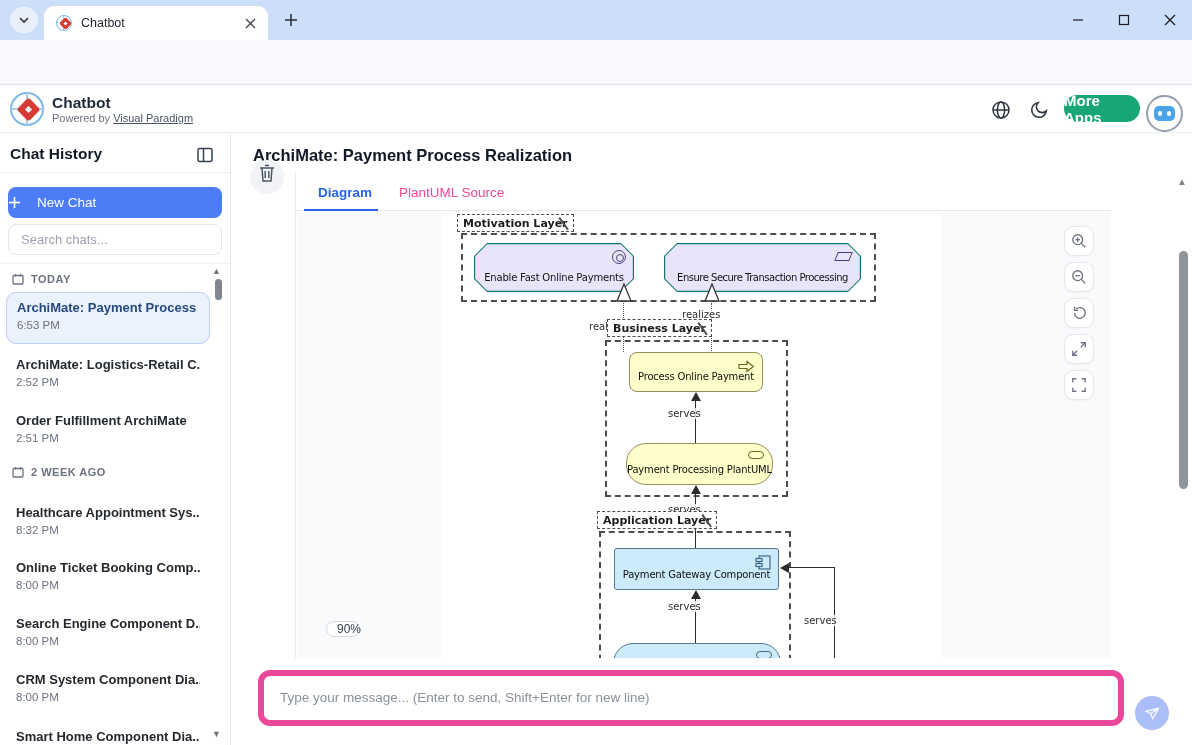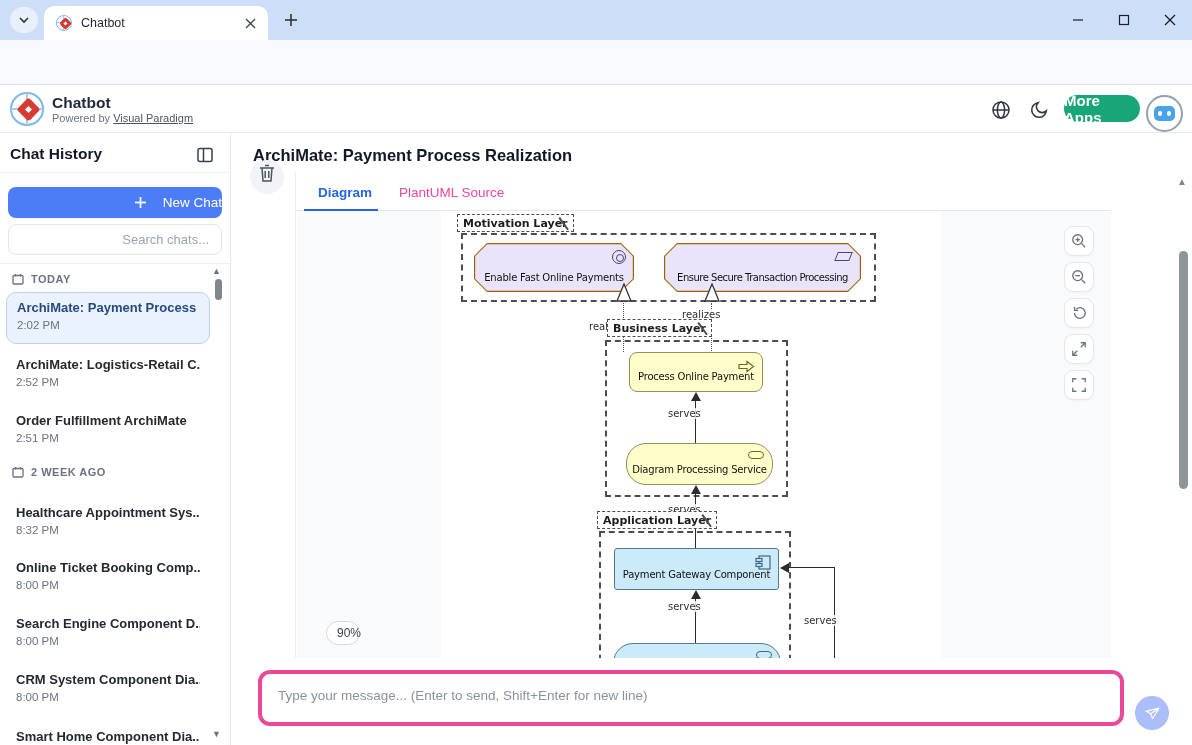--- a/index.html
+++ b/index.html
@@ -52,22 +52,22 @@
   .robot { position:absolute; left:1146px; top:95px; width:37px; height:37px; border-radius:50%; border:2px solid #97a1ad; background:#fff; }
   .robot .face { position:absolute; left:6px; top:9px; width:21px; height:15px; background:#4aa3e8; border-radius:5px; }
   .robot .face::before, .robot .face::after { content:""; position:absolute; top:5px; width:4px; height:5px; border-radius:2px; background:#fff; }
   .robot .face::before { left:4px; } .robot .face::after { right:4px; }
 
   
   .sidebar { position:absolute; left:0; top:134px; width:231px; height:611px; background:#fff; border-right:1px solid #e5e7eb; }
   .sb-title { position:absolute; left:10px; top:11px; font-size:15.5px; font-weight:bold; color:#111827; }
   .sb-toggle { position:absolute; left:196px; top:12px; width:18px; height:18px; color:#374151; }
   .sb-div1 { position:absolute; left:0; top:38px; width:100%; height:1px; background:#eef0f3; }
-  .newchat { position:absolute; left:8px; top:53px; width:214px; height:31px; border-radius:8px; background:#4d7cf7; color:#fff; display:flex; align-items:center; justify-content:flex-end; gap:16px; font-size:13.5px; }
-  .searchbox { position:absolute; left:8px; top:90px; width:214px; height:31px; border-radius:8px; border:1px solid #e3e6ea; font-size:13px; color:#374151; padding:0 12px; outline:none; font-family:"Liberation Sans", sans-serif;text-align:right; }
+  .newchat { position:absolute; left:8px; top:53px; width:214px; height:31px; border-radius:8px; background:#4d7cf7; color:#fff; display:flex; align-items:center; justify-content:flex-start; gap:16px; font-size:13.5px; }
+  .searchbox { position:absolute; left:8px; top:90px; width:214px; height:31px; border-radius:8px; border:1px solid #e3e6ea; font-size:13px; color:#374151; padding:0 12px; outline:none; font-family:"Liberation Sans", sans-serif; }
   .searchbox::placeholder { color:#9ca3af; }
   .sb-div2 { position:absolute; left:0; top:129px; width:100%; height:1px; background:#eef0f3; }
   .sec-hdr { position:absolute; left:12px; display:flex; align-items:center; gap:7px; color:#6b7280; font-size:11px; font-weight:bold; letter-spacing:.5px; }
   .chat-item { position:absolute; left:6px; width:204px; height:52px; border-radius:10px; padding:7px 10px; }
   .chat-item.sel { background:#eaf2fd; border:1px solid #bcd1f6; }
   .ci-title { font-size:13px; font-weight:600; color:#24292f; white-space:nowrap; overflow:hidden; }
   .chat-item.sel .ci-title { color:#27497f; }
   .ci-time { font-size:11.5px; color:#6b7280; margin-top:4px; }
   .sb-scroll-up { position:absolute; left:212px; top:132px; font-size:9px; color:#6d747c; }
   .sb-thumb { position:absolute; left:215px; top:145px; width:7px; height:21px; border-radius:4px; background:#7f868e; }
@@ -78,38 +78,38 @@
   .trashbtn { position:absolute; left:250px; top:160px; width:34px; height:34px; border-radius:50%; background:#f1f3f6; overflow:hidden; color:#4b5563; }
   .trashbtn svg { position:absolute; left:9px; top:4px; }
   .panel { position:absolute; left:295px; top:172px; width:815px; height:486px; border-left:1px solid #e9ecef; background:#fff; }
   .tabsrow { position:absolute; left:0; top:0; width:815px; height:39px; border-bottom:1px solid #e5e7eb; background:#fff; }
   .dtab { position:absolute; top:13px; font-size:13.5px; }
   .dtab.active { color:#2563eb; font-weight:bold; }
   .dtab.idle { color:#ec4899; }
   .tab-underline { position:absolute; left:8px; top:37px; width:74px; height:2px; background:#2563eb; }
   .dg-area { position:absolute; left:1px; top:39px; width:814px; height:447px; background:#f8fafc; }
   .canvas { position:absolute; left:144px; top:0; width:500px; height:447px; background:#fff; overflow:hidden; font-family:"DejaVu Sans", sans-serif; }
-  .zoombadge { position:absolute; left:29px; top:410px; width:34px; height:24px; background:#fff; border:1px solid #d5d9e0; border-radius:12px; font-size:12px; color:#374151; display:flex; align-items:center; justify-content:center;padding-left:12px; }
+  .zoombadge { position:absolute; left:29px; top:410px; width:34px; height:16px; background:#fff; border:1px solid #d5d9e0; border-radius:12px; font-size:12px; color:#374151; display:flex; align-items:center; justify-content:center;padding-left:12px; }
   .zbtn { position:absolute; left:767px; width:30px; height:30px; background:#fff; border:1px solid #e4e7ec; border-radius:9px; color:#6b7280; display:flex; align-items:center; justify-content:center; box-shadow:0 1px 2px rgba(0,0,0,.04); }
 
   
   .pg-up { position:absolute; left:1177px; top:176px; font-size:10px; color:#80868b; }
   .pg-thumb { position:absolute; left:1179px; top:251px; width:9px; height:238px; border-radius:5px; background:#90959b; }
 
   
-  .composer { position:absolute; left:258px; top:670px; width:866px; height:56px; border:4px solid #ec4899; border-radius:12px; background:#fff; }
+  .composer { position:absolute; left:258px; top:670px; width:866px; height:56px; border:6px solid #ec4899; border-radius:12px; background:#fff; }
   .composer textarea { width:100%; height:100%; border:none; outline:none; resize:none; border-radius:12px; padding:14px 16px; font-size:13.5px; font-family:"Liberation Sans", sans-serif; color:#374151; }
   .composer textarea::placeholder { color:#8a919c; }
   .sendbtn { position:absolute; left:1135px; top:696px; width:34px; height:34px; border-radius:50%; background:#abbef8; color:#fff; display:flex; align-items:center; justify-content:center; }
 
   
   .layer-rect { position:absolute; border:2px dashed #4d4d4d; }
   .layer-label { position:absolute; border:1.5px dashed #4d4d4d; background:#fff; font-size:11px; font-weight:bold; color:#1c1c1c; padding:2px 5px 1px 5px; white-space:nowrap; }
   .notch { position:absolute; width:15px; height:1.5px; background:#4d4d4d; transform:rotate(54deg); transform-origin:left top; }
-  .oct { position:absolute; clip-path:polygon(13px 0, calc(100% - 13px) 0, 100% 13px, 100% calc(100% - 13px), calc(100% - 13px) 100%, 13px 100%, 0 calc(100% - 13px), 0 13px); background:#a16207; }
+  .oct { position:absolute; clip-path:polygon(13px 0, calc(100% - 13px) 0, 100% 13px, 100% calc(100% - 13px), calc(100% - 13px) 100%, 13px 100%, 0 calc(100% - 13px), 0 13px); background:#0f766e; }
   .oct .fill { position:absolute; inset:1.2px; clip-path:polygon(12px 0, calc(100% - 12px) 0, 100% 12px, 100% calc(100% - 12px), calc(100% - 12px) 100%, 12px 100%, 0 calc(100% - 12px), 0 12px); background:#e9e4f9; }
   .node-label { position:absolute; left:0; right:0; bottom:9px; text-align:center; font-size:10px; letter-spacing:-.2px; color:#111; white-space:nowrap; }
   .node-label.tight { letter-spacing:-.5px; }
   .target-ic { position:absolute; right:8px; top:7px; width:14px; height:14px; border:1.5px solid #4b4379; border-radius:50%; }
   .target-ic::after { content:""; position:absolute; left:2.5px; top:2.5px; width:6px; height:6px; border:1.5px solid #4b4379; border-radius:50%; }
   .para-ic { position:absolute; right:10px; top:9px; width:15px; height:9px; border:1.4px solid #4b4379; transform:skewX(-22deg); }
   .ybox { position:absolute; background:#fffdc9; border:1.1px solid #94905c; }
   .bbox { position:absolute; background:#cbeafa; border:1.1px solid #54788c; }
   .pill-ic { position:absolute; right:8px; top:7px; width:16px; height:8px; border:1.3px solid #6e6a23; border-radius:4px; }
   .pill-ic.blue { border-color:#3f6a85; }
@@ -276,21 +276,21 @@
       <svg width="12" height="12" viewBox="0 0 12 12" fill="none" stroke="currentColor" stroke-width="1.3">
           <rect x="1" y="2.5" width="10" height="8.5" rx="1"></rect>
           <line x1="3.5" y1="1" x2="3.5" y2="3.5"></line>
           <line x1="8.5" y1="1" x2="8.5" y2="3.5"></line>
         </svg>
       <span>TODAY</span>
     </div>
 
     <div class="chat-item sel" style="top:158px">
       <div class="ci-title">ArchiMate: Payment Process ...</div>
-      <div class="ci-time">2:02 PM</div>
+      <div class="ci-time">6:53 PM</div>
     </div>
     <div class="chat-item" style="top:216px">
       <div class="ci-title">ArchiMate: Logistics-Retail C...</div>
       <div class="ci-time">2:52 PM</div>
     </div>
     <div class="chat-item" style="top:272px">
       <div class="ci-title">Order Fulfillment ArchiMate</div>
       <div class="ci-time">2:51 PM</div>
     </div>
 
@@ -386,21 +386,21 @@
             </svg>
           <div class="node-label">Process Online Payment</div>
         </div>
 
         <div class="solidline-v" style="left:254px;top:183px;height:49px"></div>
         <div class="head-up" style="left:250px;top:181px"></div>
         <div class="edge-lbl" style="left:226px;top:197px">serves</div>
 
         <div class="ybox" style="left:185px;top:232px;width:147px;height:42px;border-radius:20px">
           <div class="pill-ic"></div>
-          <div class="node-label">Diagram Processing Service</div>
+          <div class="node-label">Payment Processing PlantUML</div>
         </div>
 
         <div class="solidline-v" style="left:254px;top:276px;height:61px"></div>
         <div class="head-up" style="left:250px;top:274px"></div>
         <div class="edge-lbl" style="left:226px;top:293px">serves</div>
 
         <div class="layer-rect" style="left:158px;top:320px;width:192px;height:140px"></div>
         <div class="layer-label" style="left:156px;top:300px">Application Layer</div>
         <div class="notch" style="left:262px;top:303px"></div>
 

